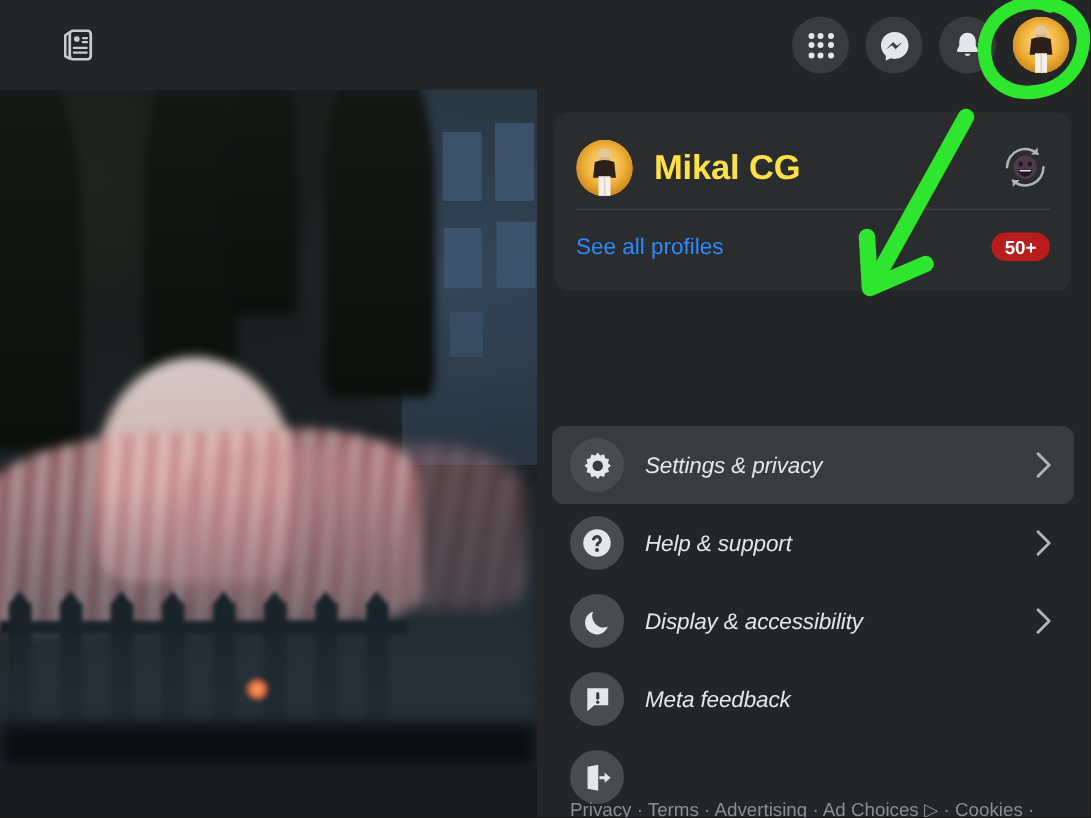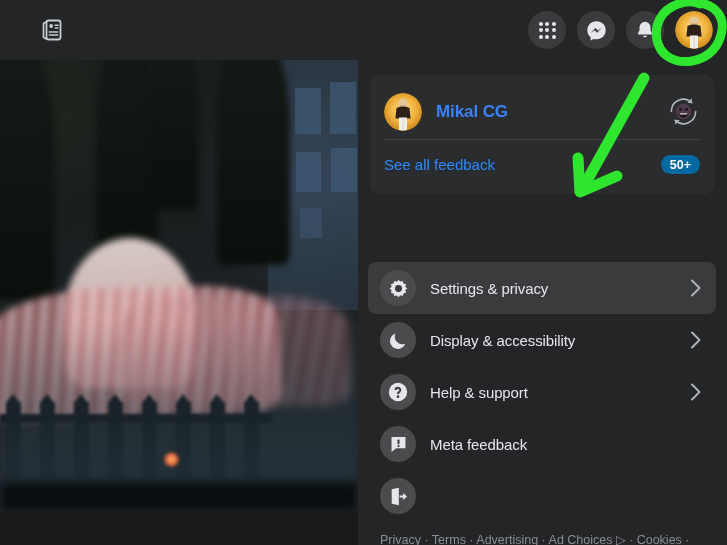--- a/index.html
+++ b/index.html
@@ -211,23 +211,23 @@
   }
   .pc-avatar {
     width: 38px; height: 38px;
     border-radius: 50%;
     overflow: hidden;
     flex: 0 0 auto;
     position: relative;
   }
   .pc-name {
     margin-left: 14px;
-    font-size: 17px;
+    font-size: 23px;
     font-weight: 700;
-    color: #3b82f6;
+    color: #fde047;
     letter-spacing: -.1px;
     flex: 1 1 auto;
   }
   .pc-switch {
     width: 33px; height: 33px;
     flex: 0 0 auto;
     position: relative;
   }
   .pc-divider {
     height: 1px;
@@ -238,34 +238,35 @@
     display: flex;
     align-items: center;
     height: 49px;
   }
   .pc-link {
     font-size: 15px;
     color: #2e89ff;
     flex: 1 1 auto;
   }
   .pc-badge {
-    background: #0369a1;
+    background: #b91c1c;
     color: #ffffff;
     font-size: 12.5px;
     font-weight: 700;
     border-radius: 11px;
     padding: 2.5px 9px;
     flex: 0 0 auto;
   }
 
   
   .menu {
     position: absolute;
-    left: 10px; top: 202px;
+    left: 10px; top: 224px;
     width: 348px;
+    font-style: italic;
   }
   .menu-item {
     display: flex;
     align-items: center;
     height: 52px;
     border-radius: 8px;
     padding: 0 12px 0 12px;
   }
   .menu-item.active { background: #3a3b3c; }
   .mi-icon {
@@ -471,49 +472,35 @@
             <ellipse cx="20.1" cy="14.8" rx="1.5" ry="1.7" fill="#1d1620"></ellipse>
             <path d="M12.2 18.6 h9.6 a4.8 4.8 0 0 1-9.6 0z" fill="#1d1620"></path>
             <path d="M12.8 18.9 h8.4 l-.7 1.1 h-7z" fill="#e8dede"></path>
           </svg>
         </div>
       </div>
 
       <div class="pc-divider"></div>
 
       <div class="pc-row2">
-        <div class="pc-link">See all feedback</div>
+        <div class="pc-link">See all profiles</div>
         <div class="pc-badge">50+</div>
       </div>
     </div>
 
     <div class="menu">
 
       <div class="menu-item active">
         <div class="mi-icon">
           <svg width="19" height="19" viewBox="0 0 24 24" aria-hidden="true">
             <path fill="#e4e6eb" d="M12 0.8l2.1 2.5 3.2-.9 1 3.2 3.2 1-.9 3.2 2.5 2.1-2.5 2.1.9 3.2-3.2 1-1 3.2-3.2-.9L12 23.2l-2.1-2.5-3.2.9-1-3.2-3.2-1 .9-3.2L0.8 12l2.6-2.1-.9-3.2 3.2-1 1-3.2 3.2.9z"></path>
             <circle cx="12" cy="12" r="4.4" fill="#3a3b3c"></circle>
           </svg>
         </div>
         <div class="mi-label">Settings &amp; privacy</div>
-        <div class="mi-chev">
-          <svg width="12" height="18" viewBox="0 0 12 18" aria-hidden="true">
-            <path d="M2 1.5 L9.5 9 L2 16.5" fill="none" stroke="#b0b3b8" stroke-width="1.9" stroke-linecap="round" stroke-linejoin="round"></path>
-          </svg>
-        </div>
-      </div>
-
-      <div class="menu-item">
-        <div class="mi-icon">
-          <svg width="19" height="19" viewBox="0 0 24 24" aria-hidden="true">
-            <path fill="#e4e6eb" d="M20.5 16.1A9.6 9.6 0 0 1 8.2 3.3 9.9 9.9 0 1 0 20.5 16.1z"></path>
-          </svg>
-        </div>
-        <div class="mi-label">Display &amp; accessibility</div>
         <div class="mi-chev">
           <svg width="12" height="18" viewBox="0 0 12 18" aria-hidden="true">
             <path d="M2 1.5 L9.5 9 L2 16.5" fill="none" stroke="#b0b3b8" stroke-width="1.9" stroke-linecap="round" stroke-linejoin="round"></path>
           </svg>
         </div>
       </div>
 
       <div class="menu-item">
         <div class="mi-icon">
           <svg width="20" height="20" viewBox="0 0 24 24" aria-hidden="true">
@@ -526,20 +513,34 @@
         <div class="mi-chev">
           <svg width="12" height="18" viewBox="0 0 12 18" aria-hidden="true">
             <path d="M2 1.5 L9.5 9 L2 16.5" fill="none" stroke="#b0b3b8" stroke-width="1.9" stroke-linecap="round" stroke-linejoin="round"></path>
           </svg>
         </div>
       </div>
 
       <div class="menu-item">
         <div class="mi-icon">
           <svg width="19" height="19" viewBox="0 0 24 24" aria-hidden="true">
+            <path fill="#e4e6eb" d="M20.5 16.1A9.6 9.6 0 0 1 8.2 3.3 9.9 9.9 0 1 0 20.5 16.1z"></path>
+          </svg>
+        </div>
+        <div class="mi-label">Display &amp; accessibility</div>
+        <div class="mi-chev">
+          <svg width="12" height="18" viewBox="0 0 12 18" aria-hidden="true">
+            <path d="M2 1.5 L9.5 9 L2 16.5" fill="none" stroke="#b0b3b8" stroke-width="1.9" stroke-linecap="round" stroke-linejoin="round"></path>
+          </svg>
+        </div>
+      </div>
+
+      <div class="menu-item">
+        <div class="mi-icon">
+          <svg width="19" height="19" viewBox="0 0 24 24" aria-hidden="true">
             <path fill="#e4e6eb" d="M3.2 2.4h17.6v14.3H9.1l-5.9 4.9v-4.9H3.2z"></path>
             <rect x="10.7" y="5.7" width="2.6" height="6.1" rx="1.1" fill="#3a3b3c"></rect>
             <circle cx="12" cy="14" r="1.4" fill="#3a3b3c"></circle>
           </svg>
         </div>
         <div class="mi-label">Meta feedback</div>
       </div>
 
       <div class="menu-item">
         <div class="mi-icon">

